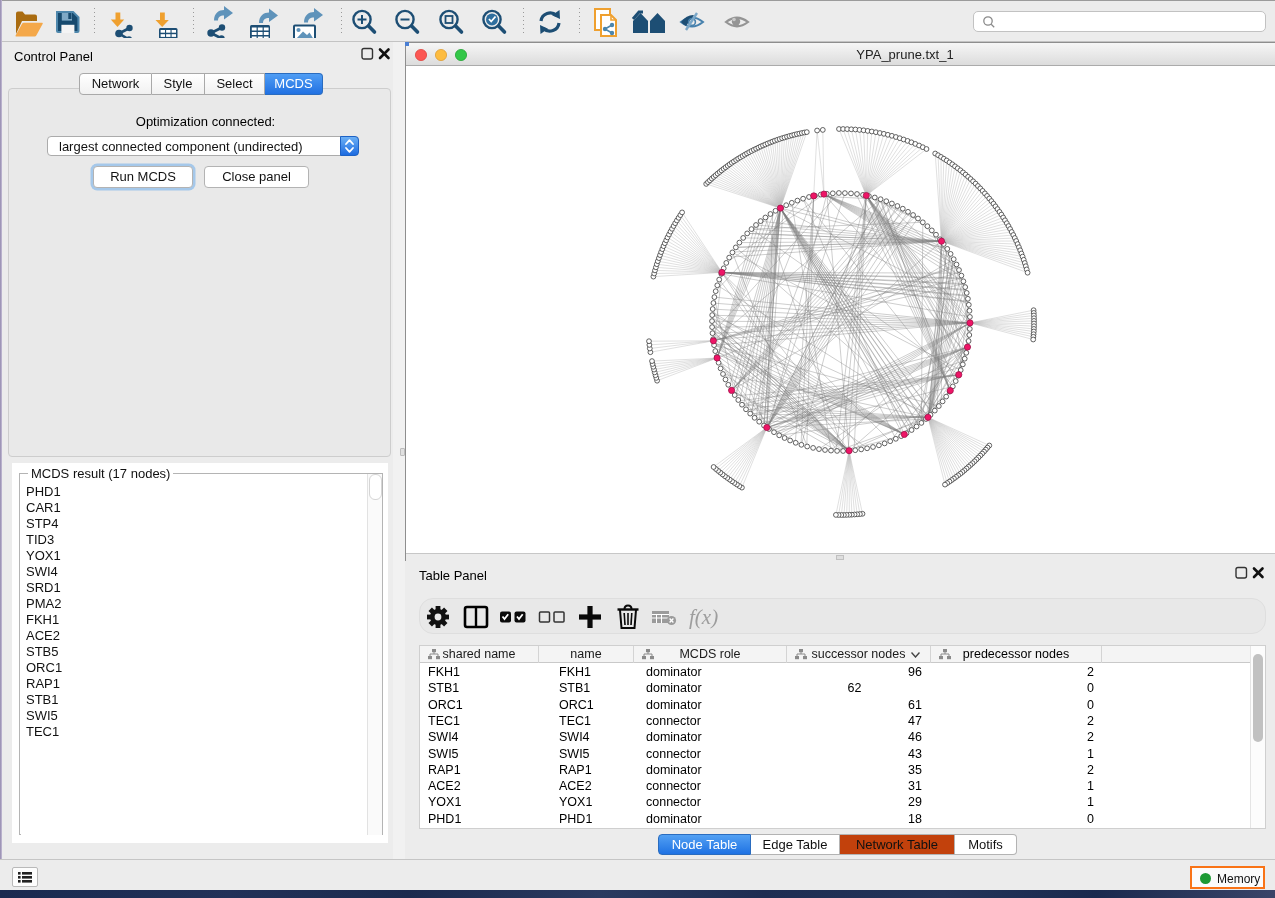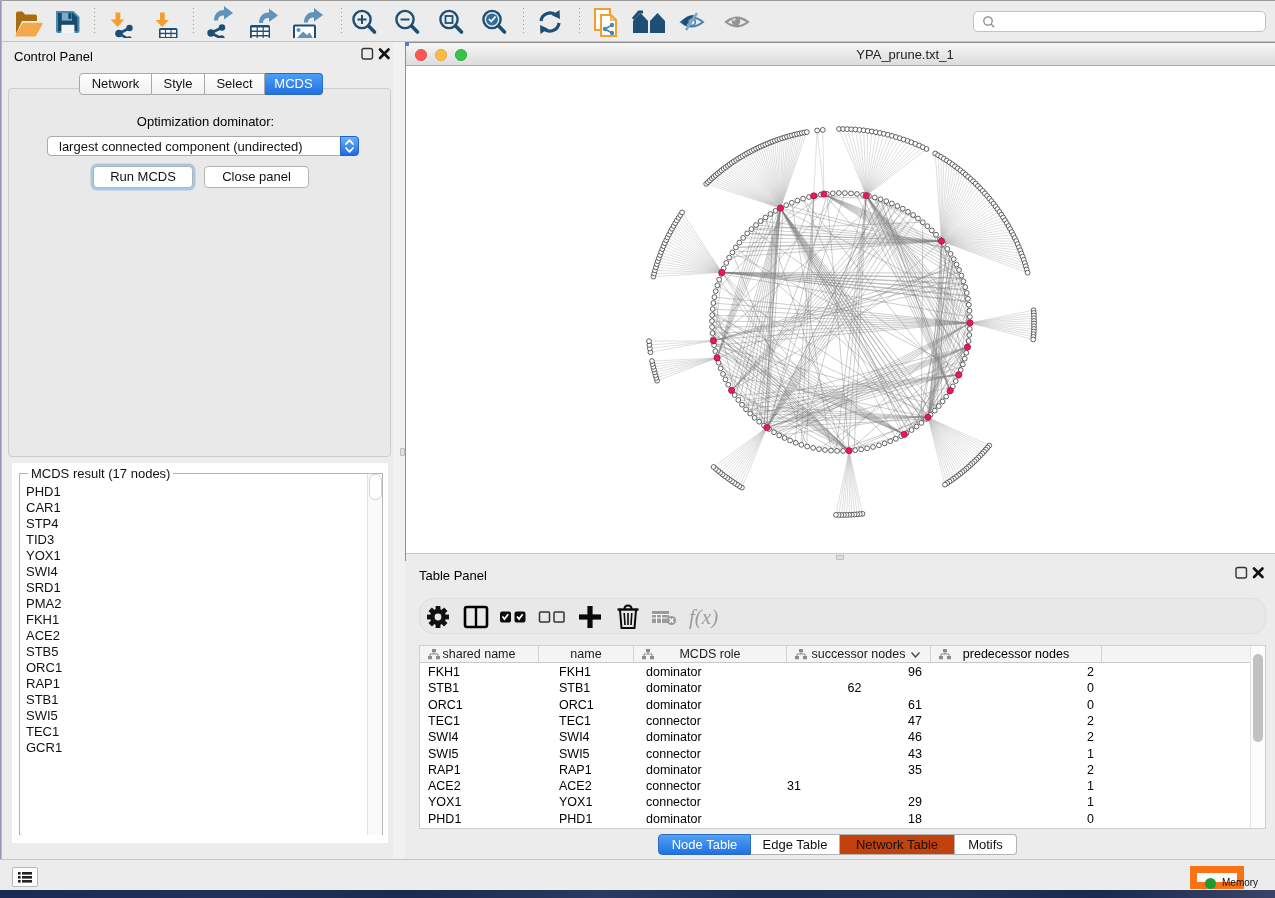--- a/index.html
+++ b/index.html
@@ -178,21 +178,21 @@
   </svg>
 
   <div class="abs" style="left:6px;top:46px;width:383px;height:369px;background:#e9e9e9;border:1px solid #cdcdcd;border-radius:4px"></div>
 
   <div class="abs" style="left:77px;top:31px;height:22px;display:flex;font-size:13px">
     <div style="width:73px;background:linear-gradient(#fff,#f1f1f1);border:1px solid #a9a9a9;border-radius:4px 0 0 4px;text-align:center;line-height:20px">Network</div>
     <div style="width:53px;background:linear-gradient(#fff,#f1f1f1);border:1px solid #a9a9a9;border-left:none;text-align:center;line-height:20px">Style</div>
     <div style="width:60px;background:linear-gradient(#fff,#f1f1f1);border:1px solid #a9a9a9;border-left:none;text-align:center;line-height:20px">Select</div>
     <div style="width:58px;background:linear-gradient(#4f9df4,#2171e2);border:1px solid #2a6cbf;border-left:none;border-radius:0 4px 4px 0;text-align:center;line-height:20px;color:#fff">MCDS</div>
   </div>
-  <div class="abs" style="left:8px;top:72px;width:391px;text-align:center;color:#000">Optimization dominator:</div>
+  <div class="abs" style="left:8px;top:72px;width:391px;text-align:center;color:#000">Optimization connected:</div>
 
   <div class="abs" style="left:45px;top:94px;width:312px;height:20px;background:#fff;border:1px solid #ababab;border-radius:4px">
     <div class="abs" style="left:11px;top:1.5px;font-size:13px">largest connected component (undirected)</div>
     <div class="abs" style="right:-1px;top:-1px;width:19px;height:20px;background:linear-gradient(#6cb0f5,#1d6be0);border-radius:0 4px 4px 0;border:1px solid #1d62c6">
       <svg width="17" height="18" viewBox="0 0 17 18">
           <path d="M5 7 L8.5 3.2 L12 7" fill="none" stroke="#fff" stroke-width="1.8" stroke-linecap="round" stroke-linejoin="round"></path>
           <path d="M5 11 L8.5 14.8 L12 11" fill="none" stroke="#fff" stroke-width="1.8" stroke-linecap="round" stroke-linejoin="round"></path>
         </svg>
     </div>
   </div>
@@ -213,21 +213,20 @@
         <div>SRD1</div>
         <div>PMA2</div>
         <div>FKH1</div>
         <div>ACE2</div>
         <div>STB5</div>
         <div>ORC1</div>
         <div>RAP1</div>
         <div>STB1</div>
         <div>SWI5</div>
         <div>TEC1</div>
-        <div>GCR1</div>
       </div>
     <div class="abs" style="right:6px;top:11px;width:15px;height:361px;background:#fafafa;border-left:1px solid #e2e2e2">
       <div class="abs" style="left:1px;top:0;width:13px;height:26px;background:#fff;border:1px solid #d5d5d5;border-radius:6px"></div>
     </div>
   </div>
 </div>
 
 <div class="abs" style="left:393px;top:42px;width:12px;height:817px;background:#f1f1f1">
   <div class="abs" style="left:7px;top:406px;width:5px;height:8px;background:#e0e0e0;border:1px solid #bdbdbd;border-radius:1px"></div>
 </div>
@@ -1282,21 +1281,21 @@
         <span style="position:absolute;left:8px">RAP1</span>
         <span style="position:absolute;left:139px">RAP1</span>
         <span style="position:absolute;left:226px">dominator</span>
         <span style="position:absolute;left:367px;width:135px;text-align:right">35</span>
         <span style="position:absolute;left:511px;width:163px;text-align:right">2</span>
       </div>
       <div style="position:absolute;left:0;top:132.1px;width:845px;height:16.3px;font-size:12.5px;line-height:16px;color:#000">
         <span style="position:absolute;left:8px">ACE2</span>
         <span style="position:absolute;left:139px">ACE2</span>
         <span style="position:absolute;left:226px">connector</span>
-        <span style="position:absolute;left:367px;width:135px;">31</span>
+        <span style="position:absolute;left:367px;width:135px;text-align:right">31</span>
         <span style="position:absolute;left:511px;width:163px;text-align:right">1</span>
       </div>
       <div style="position:absolute;left:0;top:148.4px;width:845px;height:16.3px;font-size:12.5px;line-height:16px;color:#000">
         <span style="position:absolute;left:8px">YOX1</span>
         <span style="position:absolute;left:139px">YOX1</span>
         <span style="position:absolute;left:226px">connector</span>
         <span style="position:absolute;left:367px;width:135px;text-align:right">29</span>
         <span style="position:absolute;left:511px;width:163px;text-align:right">1</span>
       </div>
       <div style="position:absolute;left:0;top:164.70000000000002px;width:845px;height:16.3px;font-size:12.5px;line-height:16px;color:#000">
@@ -1325,21 +1324,21 @@
         <g fill="#222">
           <rect x="5" y="4" width="2.6" height="2.6"></rect>
           <rect x="9" y="4" width="10" height="2.6"></rect>
           <rect x="5" y="8" width="2.6" height="2.6"></rect>
           <rect x="9" y="8" width="10" height="2.6"></rect>
           <rect x="5" y="12" width="2.6" height="2.6"></rect>
           <rect x="9" y="12" width="10" height="2.6"></rect>
         </g>
       </svg>
   </div>
-  <div class="abs" style="left:1190px;top:6px;width:54px;height:23px;background:#fbfbfb;border:7px solid #f97316;font-size:10px">
+  <div class="abs" style="left:1190px;top:6px;width:75px;height:23px;background:#fbfbfb;border:2px solid #f97316;font-size:12px">
     <div class="abs" style="left:8px;top:5px;width:11px;height:11px;border-radius:50%;background:#1d9a34"></div>
     <div class="abs" style="left:25px;top:4px">Memory</div>
   </div>
 </div>
 
 <div class="abs" style="left:0;top:890px;width:1275px;height:8px;background:
 radial-gradient(18px 4px at 90px 894px,#35446b 0%,rgba(53,68,107,0) 100%),
 radial-gradient(30px 5px at 300px 896px,#2c3a61 0%,rgba(44,58,97,0) 100%),
 radial-gradient(22px 4px at 520px 893px,#334269 0%,rgba(51,66,105,0) 100%),
 radial-gradient(26px 5px at 760px 895px,#2e3c63 0%,rgba(46,60,99,0) 100%),

